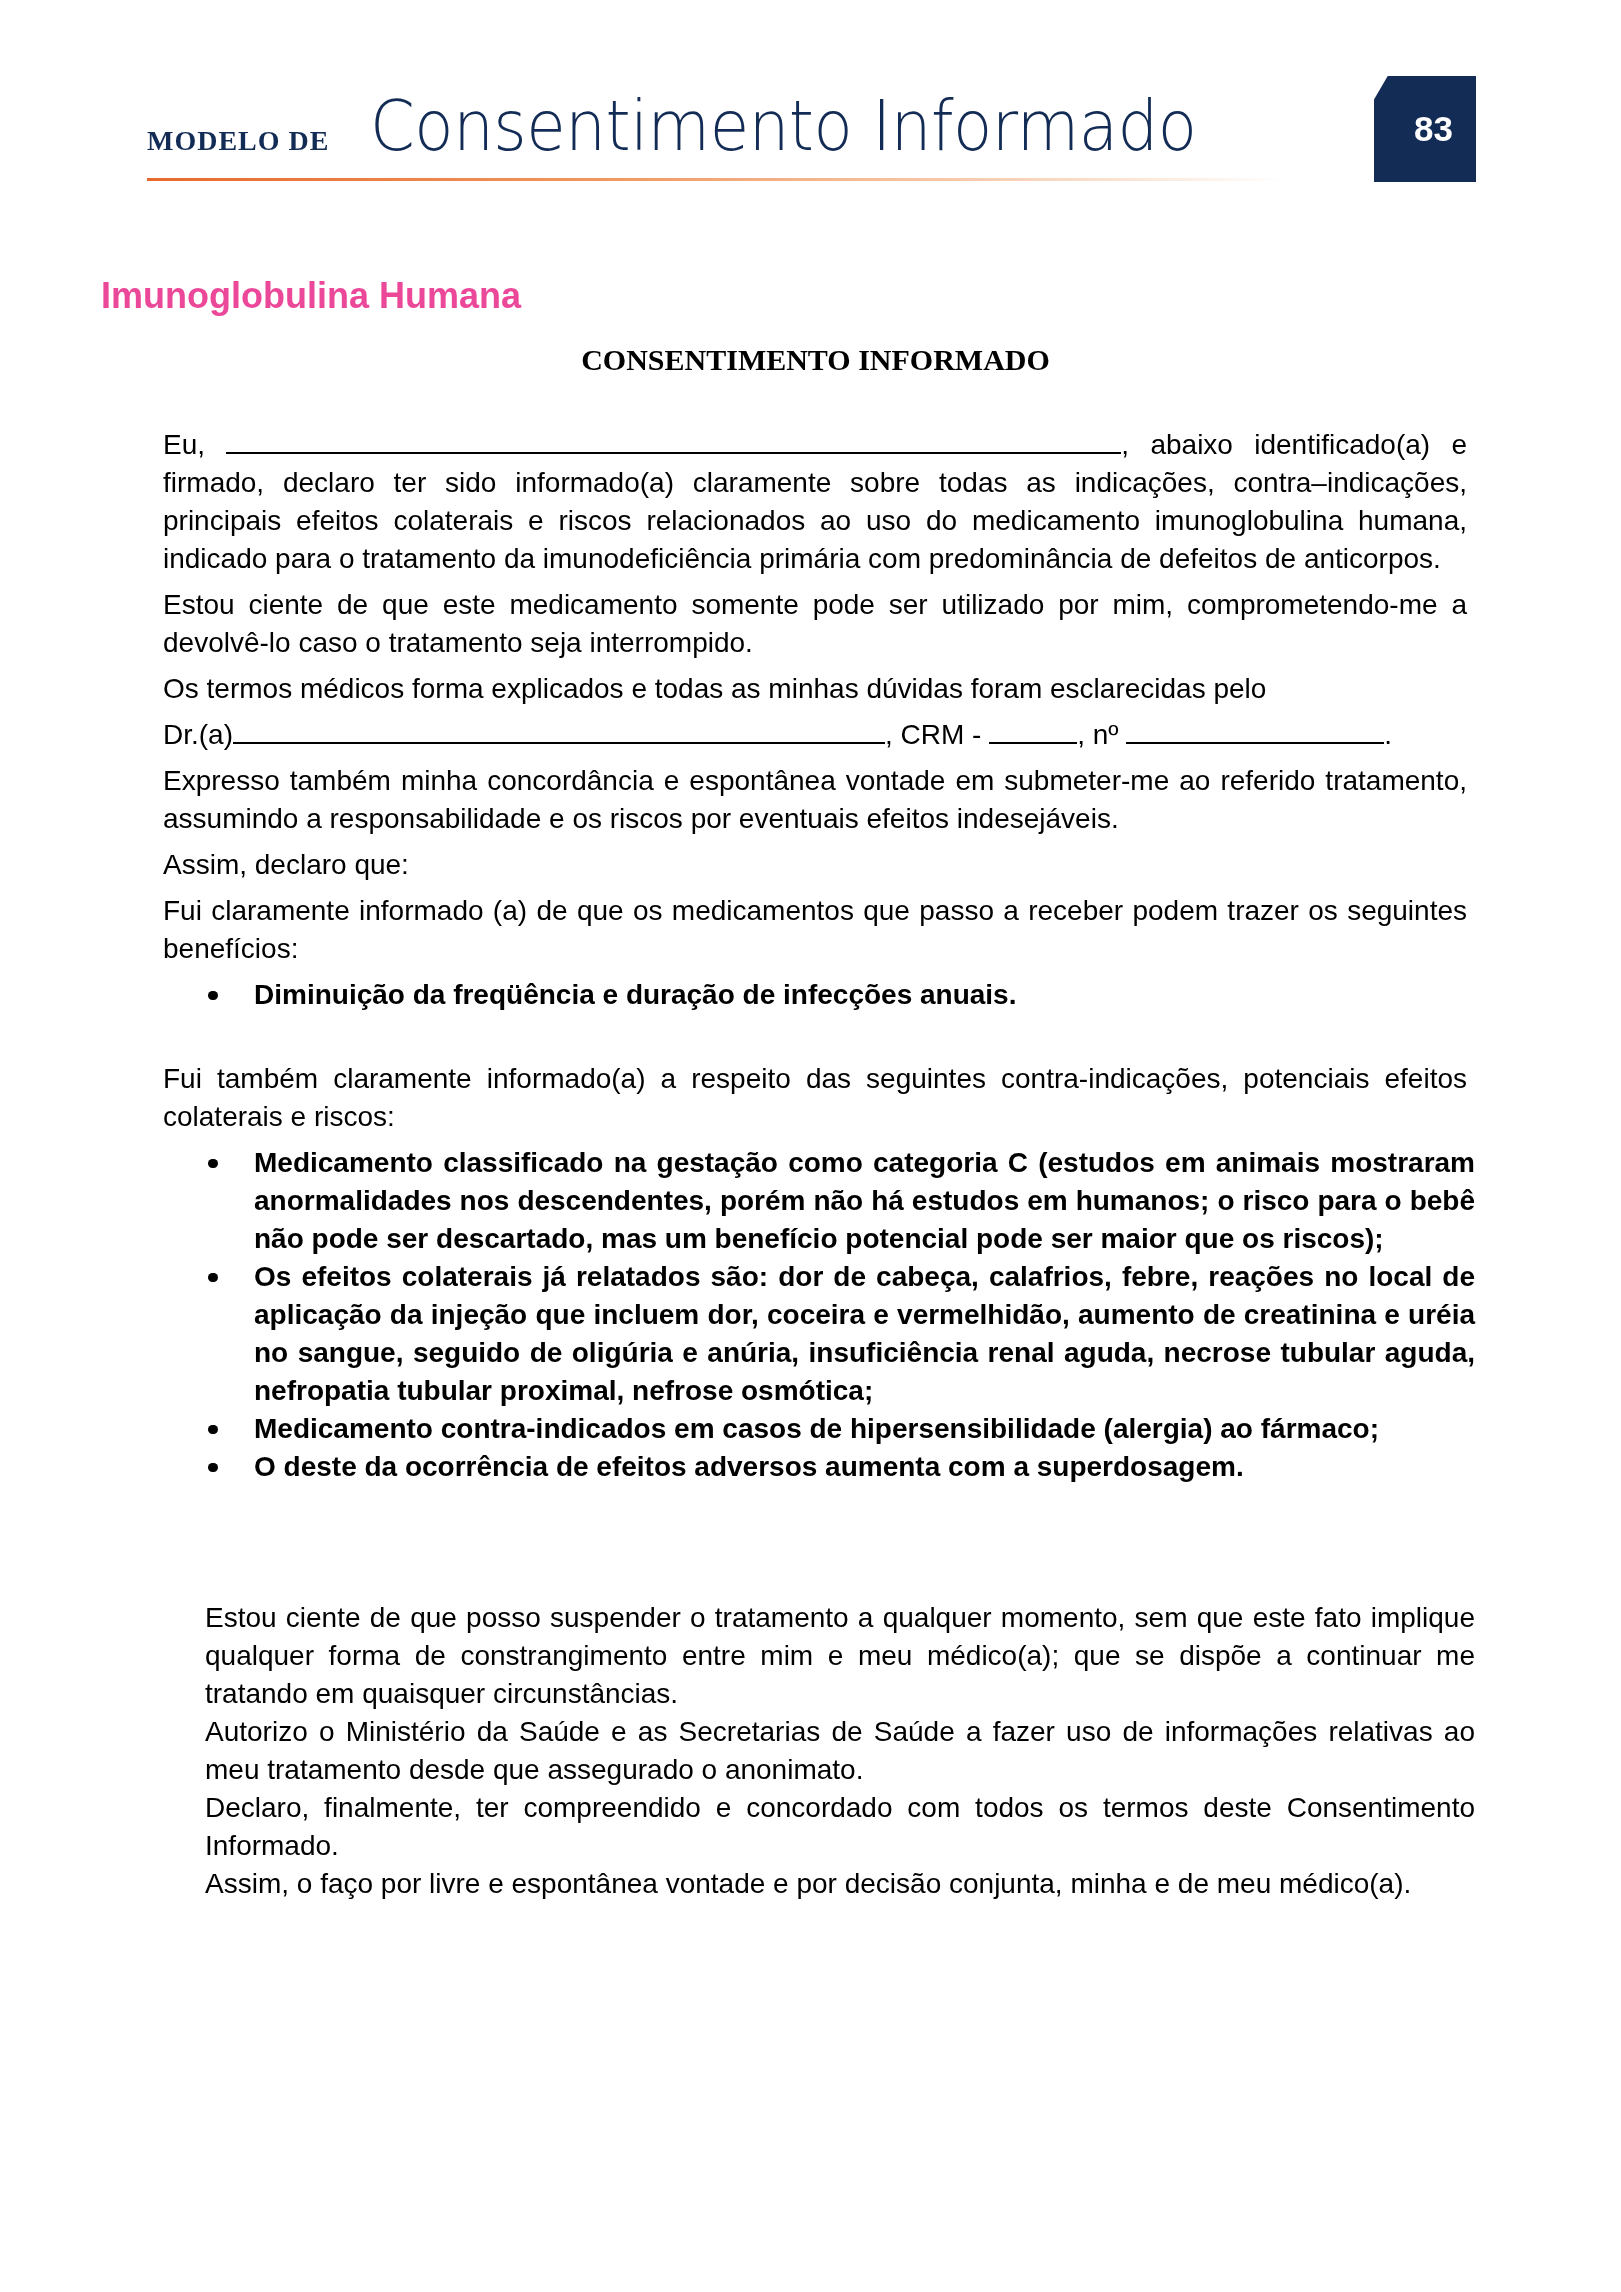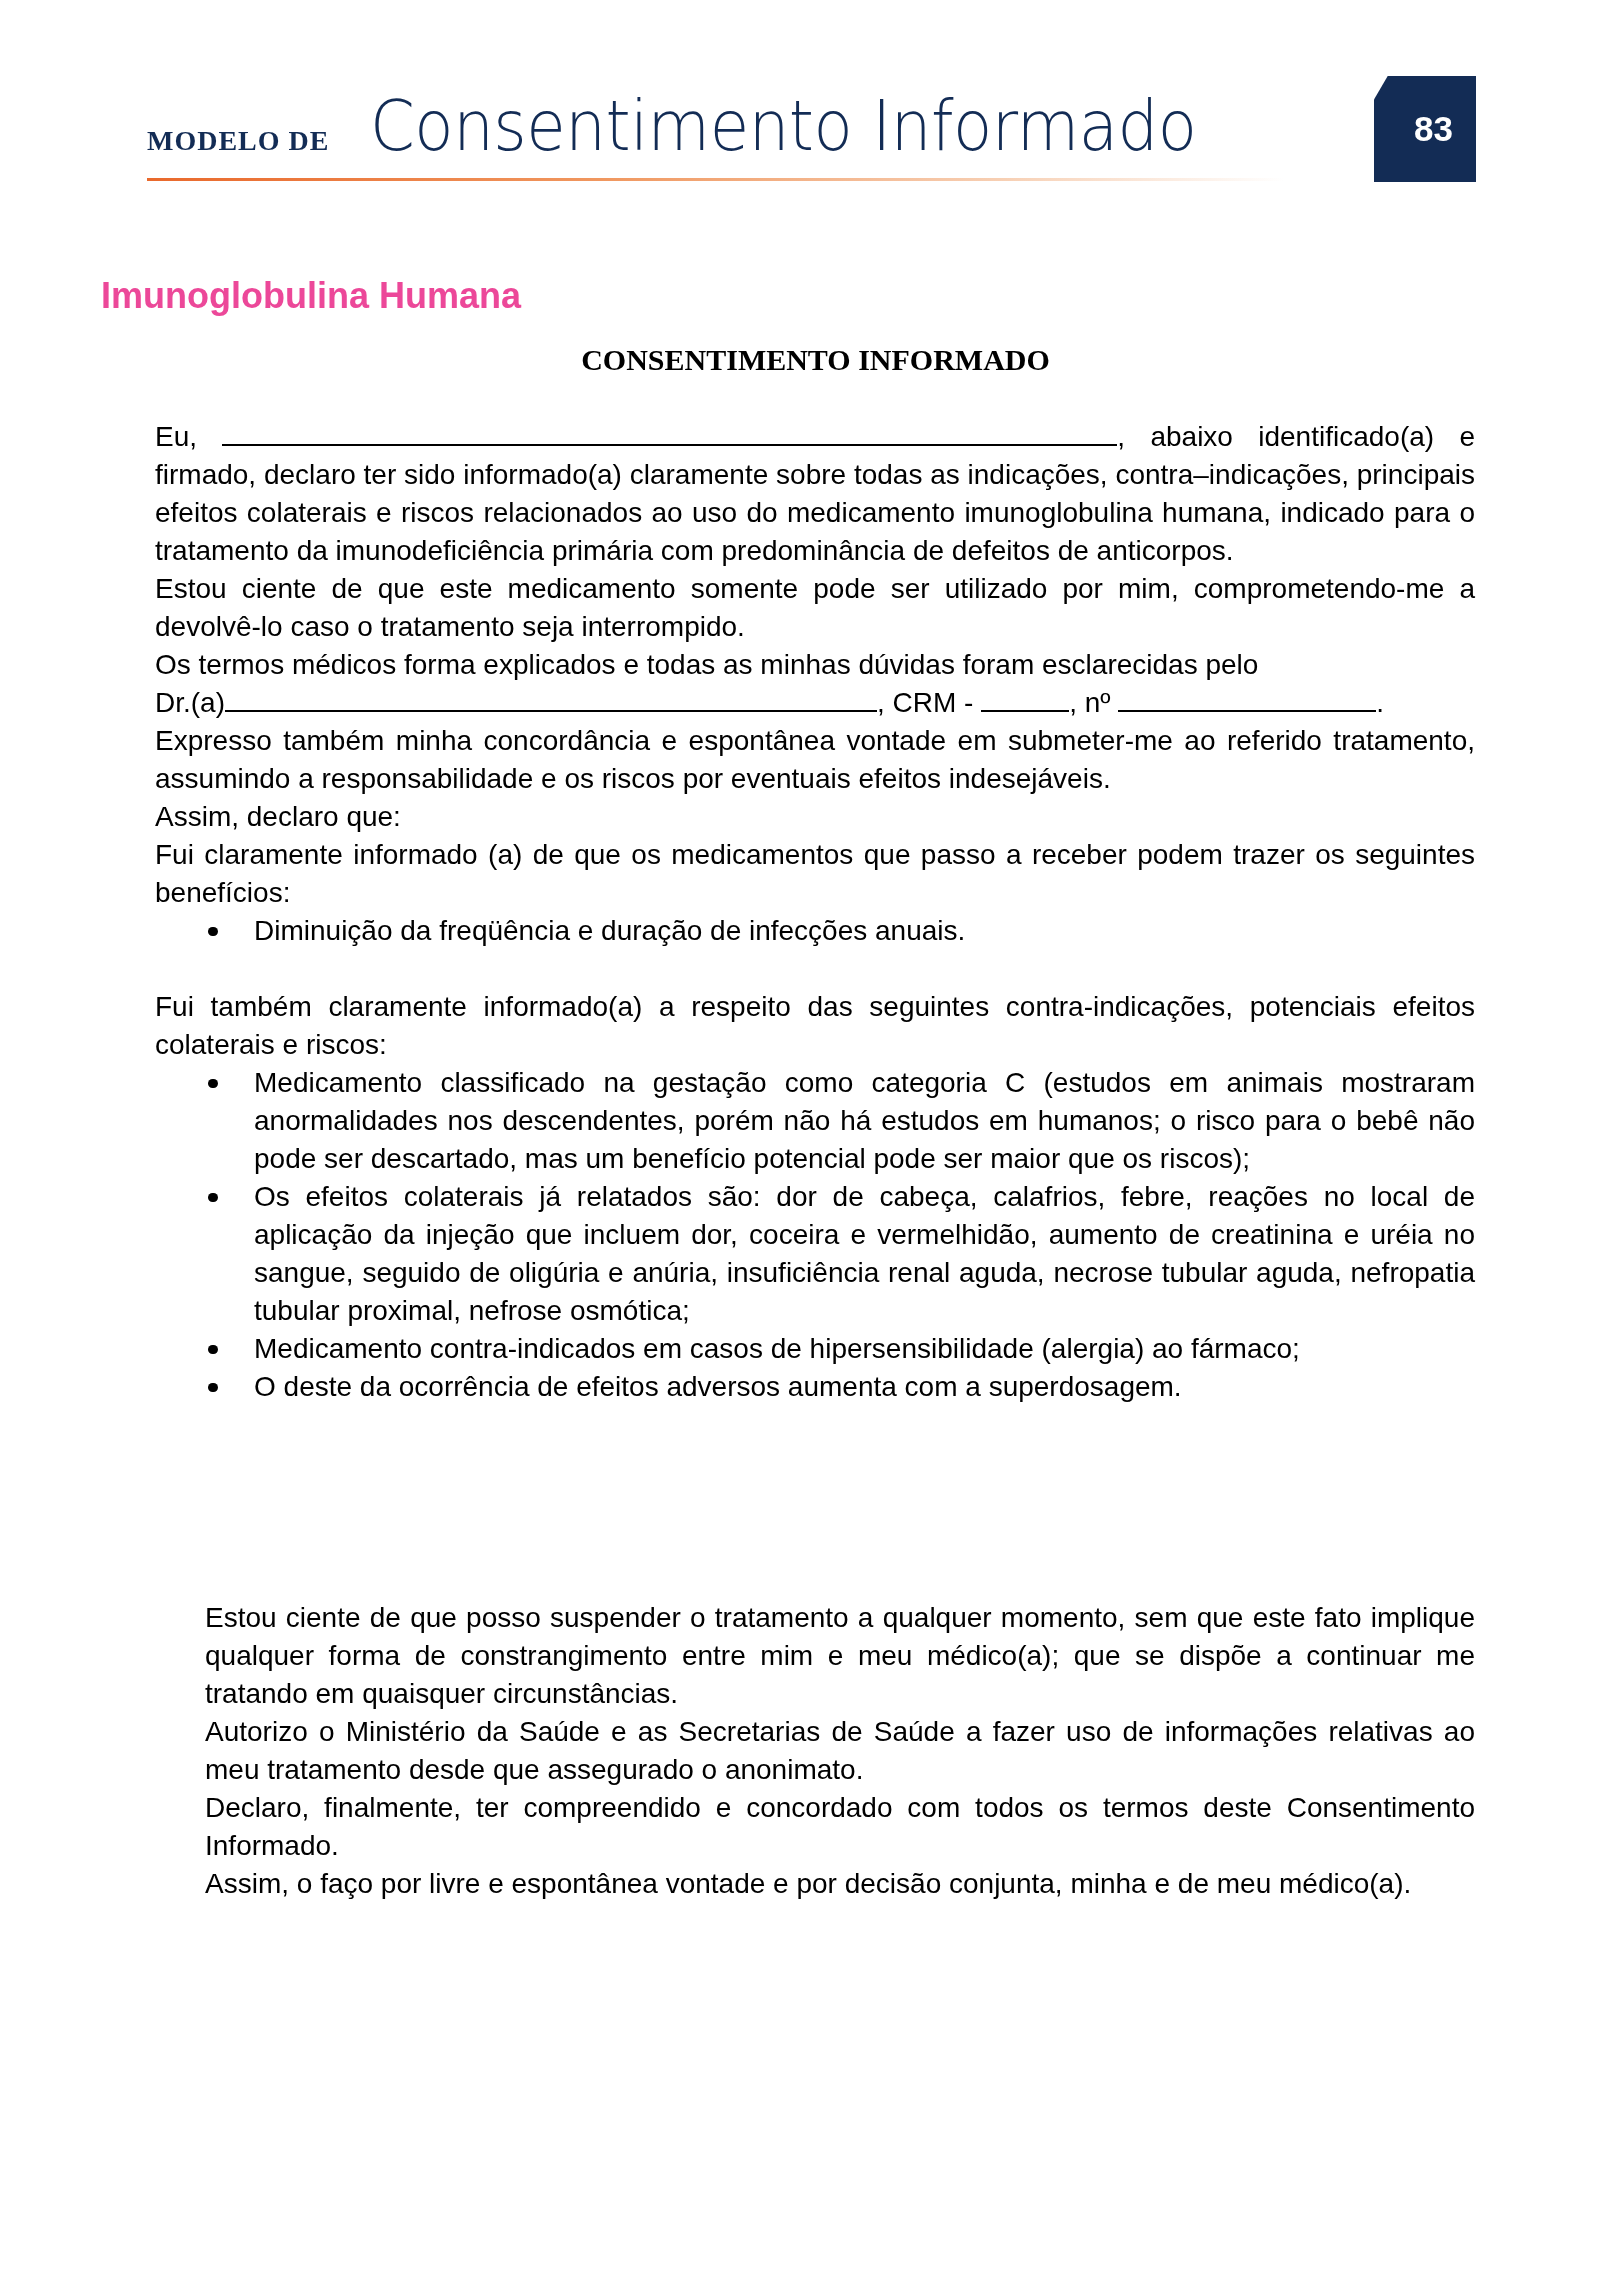--- a/index.html
+++ b/index.html
@@ -8,25 +8,25 @@
   .header-prefix { position: absolute; left: 147px; top: 125px; font-family: Liberation Serif, serif; font-weight: bold; font-size: 28px; letter-spacing: 1px; color: #132c55; white-space: nowrap; }
   .header-title { position: absolute; left: 370px; top: 86px; font-family: "DejaVu Sans", sans-serif; font-weight: 300; font-size: 69px; color: #132c55; white-space: nowrap; letter-spacing: -0.5px; transform-origin: left top; transform: scaleX(0.93); }
   .header-rule { position: absolute; left: 147px; top: 178px; width: 1137px; height: 2.9px; background: linear-gradient(to right, #e9692c 0%, #f0975f 40%, #f7cfb3 75%, rgba(255,255,255,0) 100%); }
   .page-badge { position: absolute; left: 1374px; top: 76px; width: 119px; height: 106px; background: #132c55; clip-path: polygon(13.7px 0, 102px 0, 102px 106px, 0 106px, 0 23.5px); display: flex; align-items: center; justify-content: center; }
   .page-number { color: #ffffff; font-family: "Liberation Sans", sans-serif; font-weight: bold; font-size: 35px; }
 
   .section-title { position: absolute; left: 101px; top: 275px; font-family: "Liberation Sans", sans-serif; font-weight: bold; font-size: 36px; color: #ec4899; white-space: nowrap; }
   .doc-title { position: absolute; left: 0; width: 1631px; top: 343px; text-align: center; font-family: "Liberation Serif", serif; font-weight: bold; font-size: 30px; white-space: nowrap; }
 
   .body { position: absolute; left: 155px; width: 1320px; font-size: 28px; line-height: 38px; }
-  .body p { margin: 0; text-align: justify; text-align-last: left; }
+  .body p { margin: 8px; text-align: justify; text-align-last: left; }
   .blank { display: inline-block; border-bottom: 2px solid #000; height: 21.6px; vertical-align: baseline; }
 
   ul.bullets { list-style: none; margin: 0; padding: 0; }
-  ul.bullets li { position: relative; padding-left: 99px; text-align: justify; text-align-last: left; }
+  ul.bullets li { position: relative; padding-left: 99px; text-align: justify; text-align-last: left; font-weight: bold; }
   ul.bullets li .dot { position: absolute; left: 53px; top: 14.7px; width: 9.8px; height: 9.8px; border-radius: 50%; background: #000; }
   .spacer { height: 38px; }
   .final { position: absolute; left: 205px; width: 1270px; font-size: 28px; line-height: 38px; }
   .final p { margin: 0; text-align: justify; text-align-last: left; }
 </style>
 </head>
 <body>
 
 <div>
   <div class="header-prefix">MODELO DE</div>

